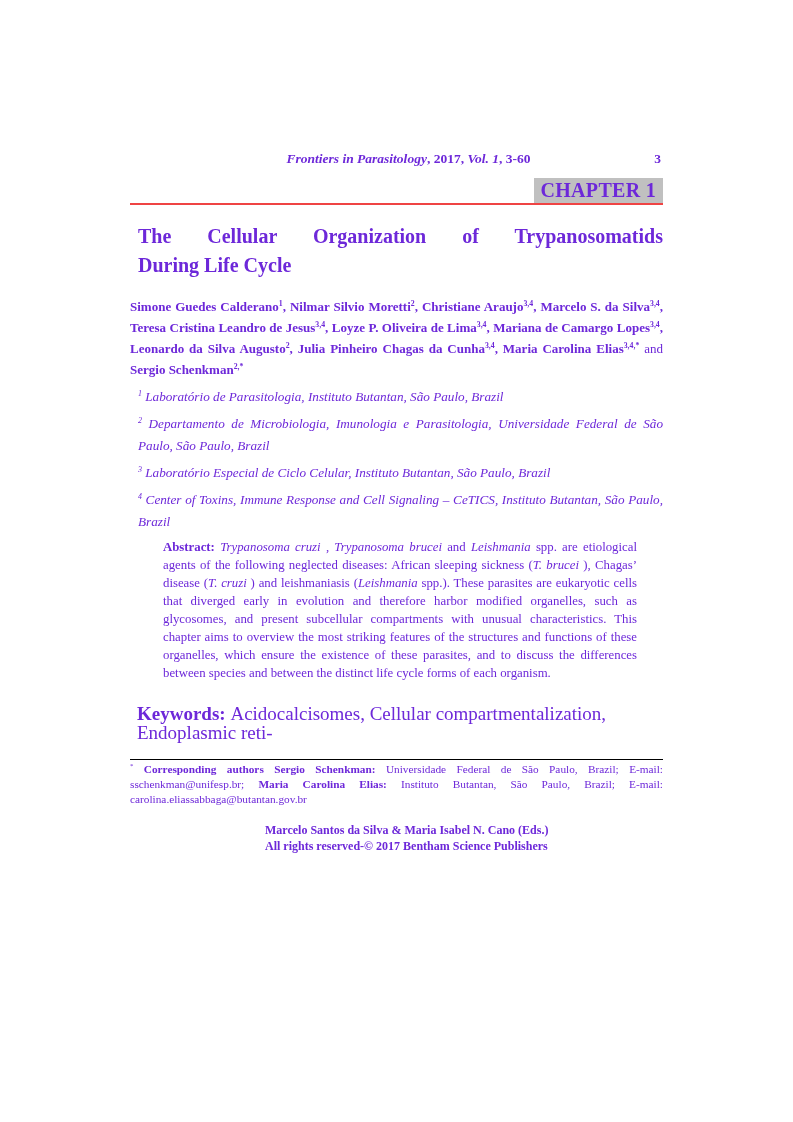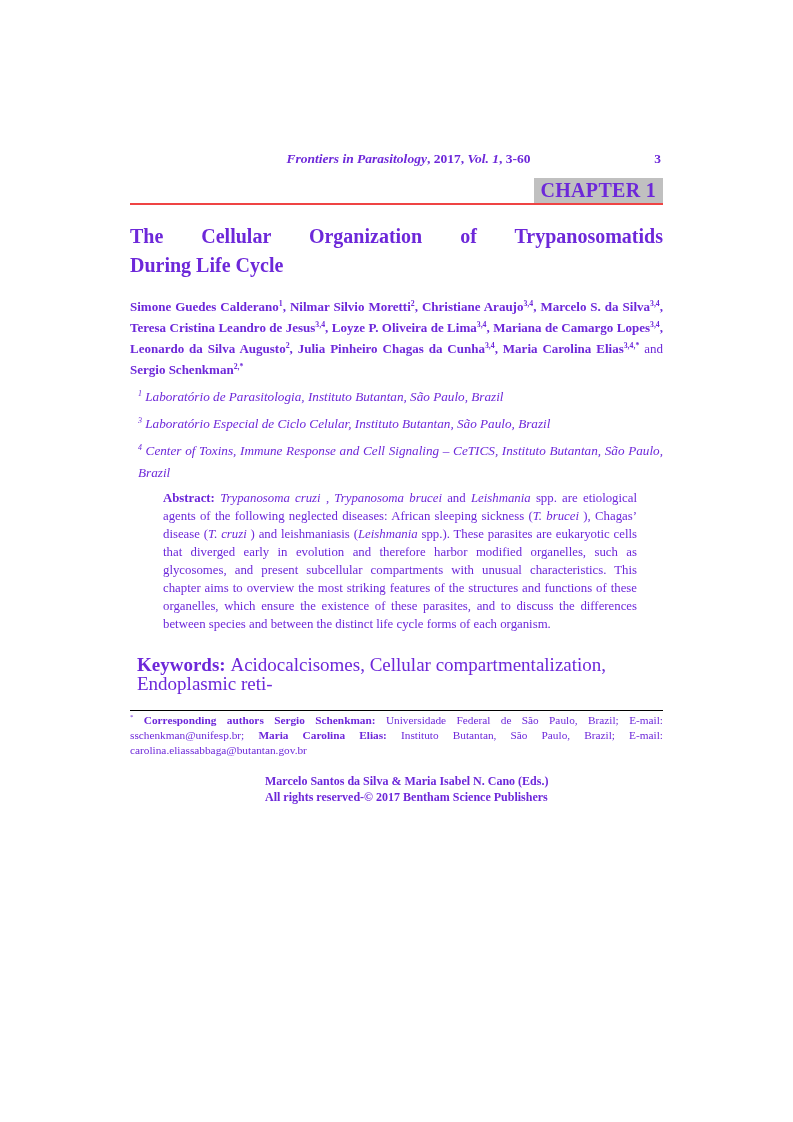--- a/index.html
+++ b/index.html
@@ -47,21 +47,21 @@
     display: inline-block;
     background: var(--badge-bg, #c0c0c0);
     font-weight: 700;
     font-size: 20px;
     line-height: 25px;
     padding: 0 7px;
     letter-spacing: 0.3px;
   }
 
   .title {
-    margin: 17px 0 0 0;
+    margin: 17px 0 0 8px;
     font-size: 20px;
     line-height: 29px;
     font-weight: 700;
   }
   .title .line-justify { text-align: justify; text-align-last: justify; }
   .title .line-plain   { text-align: left; }
 
   .authors {
     margin: 16px 0 4px 0;
     font-size: 13px;
@@ -114,20 +114,21 @@
 
     <h1 class="title">
       <div class="line-justify">The Cellular Organization of Trypanosomatids</div>
       <div class="line-plain">During Life Cycle</div>
     </h1>
 
     <p class="authors"><span class="b">Simone Guedes Calderano</span><span class="b sup">1</span><span class="b">, Nilmar Silvio Moretti</span><span class="b sup">2</span><span class="b">, Christiane Araujo</span><span class="b sup">3,4</span><span class="b">, Marcelo S. da Silva</span><span class="b sup">3,4</span><span class="b">, Teresa Cristina Leandro de Jesus</span><span class="b sup">3,4</span><span class="b">, Loyze P. Oliveira de Lima</span><span class="b sup">3,4</span><span class="b">, Mariana de Camargo Lopes</span><span class="b sup">3,4</span><span class="b">, Leonardo da Silva Augusto</span><span class="b sup">2</span><span class="b">, Julia Pinheiro Chagas da Cunha</span><span class="b sup">3,4</span><span class="b">, Maria Carolina Elias</span><span class="b sup">3,4,*</span><span> and </span><span class="b">Sergio Schenkman</span><span class="b sup">2,*</span></p>
 
     <div class="affiliations">
       <p><span class="sup">1</span><span> Laboratório de Parasitologia, Instituto Butantan, São Paulo, Brazil</span></p>
+      <p><span class="sup">2</span><span> Departamento de Microbiologia, Imunologia e Parasitologia, Universidade Federal de São Paulo, São Paulo, Brazil</span></p>
       <p><span class="sup">3</span><span> Laboratório Especial de Ciclo Celular, Instituto Butantan, São Paulo, Brazil</span></p>
       <p><span class="sup">4</span><span> Center of Toxins, Immune Response and Cell Signaling – CeTICS, Instituto Butantan, São Paulo, Brazil</span></p>
     </div>
 
     <p class="abstract"><span class="b">Abstract: </span><span class="i">Trypanosoma cruzi</span><span> , </span><span class="i">Trypanosoma brucei</span><span> and </span><span class="i">Leishmania</span><span> spp. are etiological agents of the following neglected diseases: African sleeping sickness (</span><span class="i">T. brucei</span><span> ), Chagas’ disease (</span><span class="i">T. cruzi</span><span> ) and leishmaniasis (</span><span class="i">Leishmania</span><span> spp.). These parasites are eukaryotic cells that diverged early in evolution and therefore harbor modified organelles, such as glycosomes, and present subcellular compartments with unusual characteristics. This chapter aims to overview the most striking features of the structures and functions of these organelles, which ensure the existence of these parasites, and to discuss the differences between species and between the distinct life cycle forms of each organism.</span></p>
 
     <p class="keywords"><span class="b">Keywords: </span><span>Acidocalcisomes, Cellular compartmentalization, Endoplasmic reti-</span></p>
 
     <div class="footnote-sep"></div>
 

